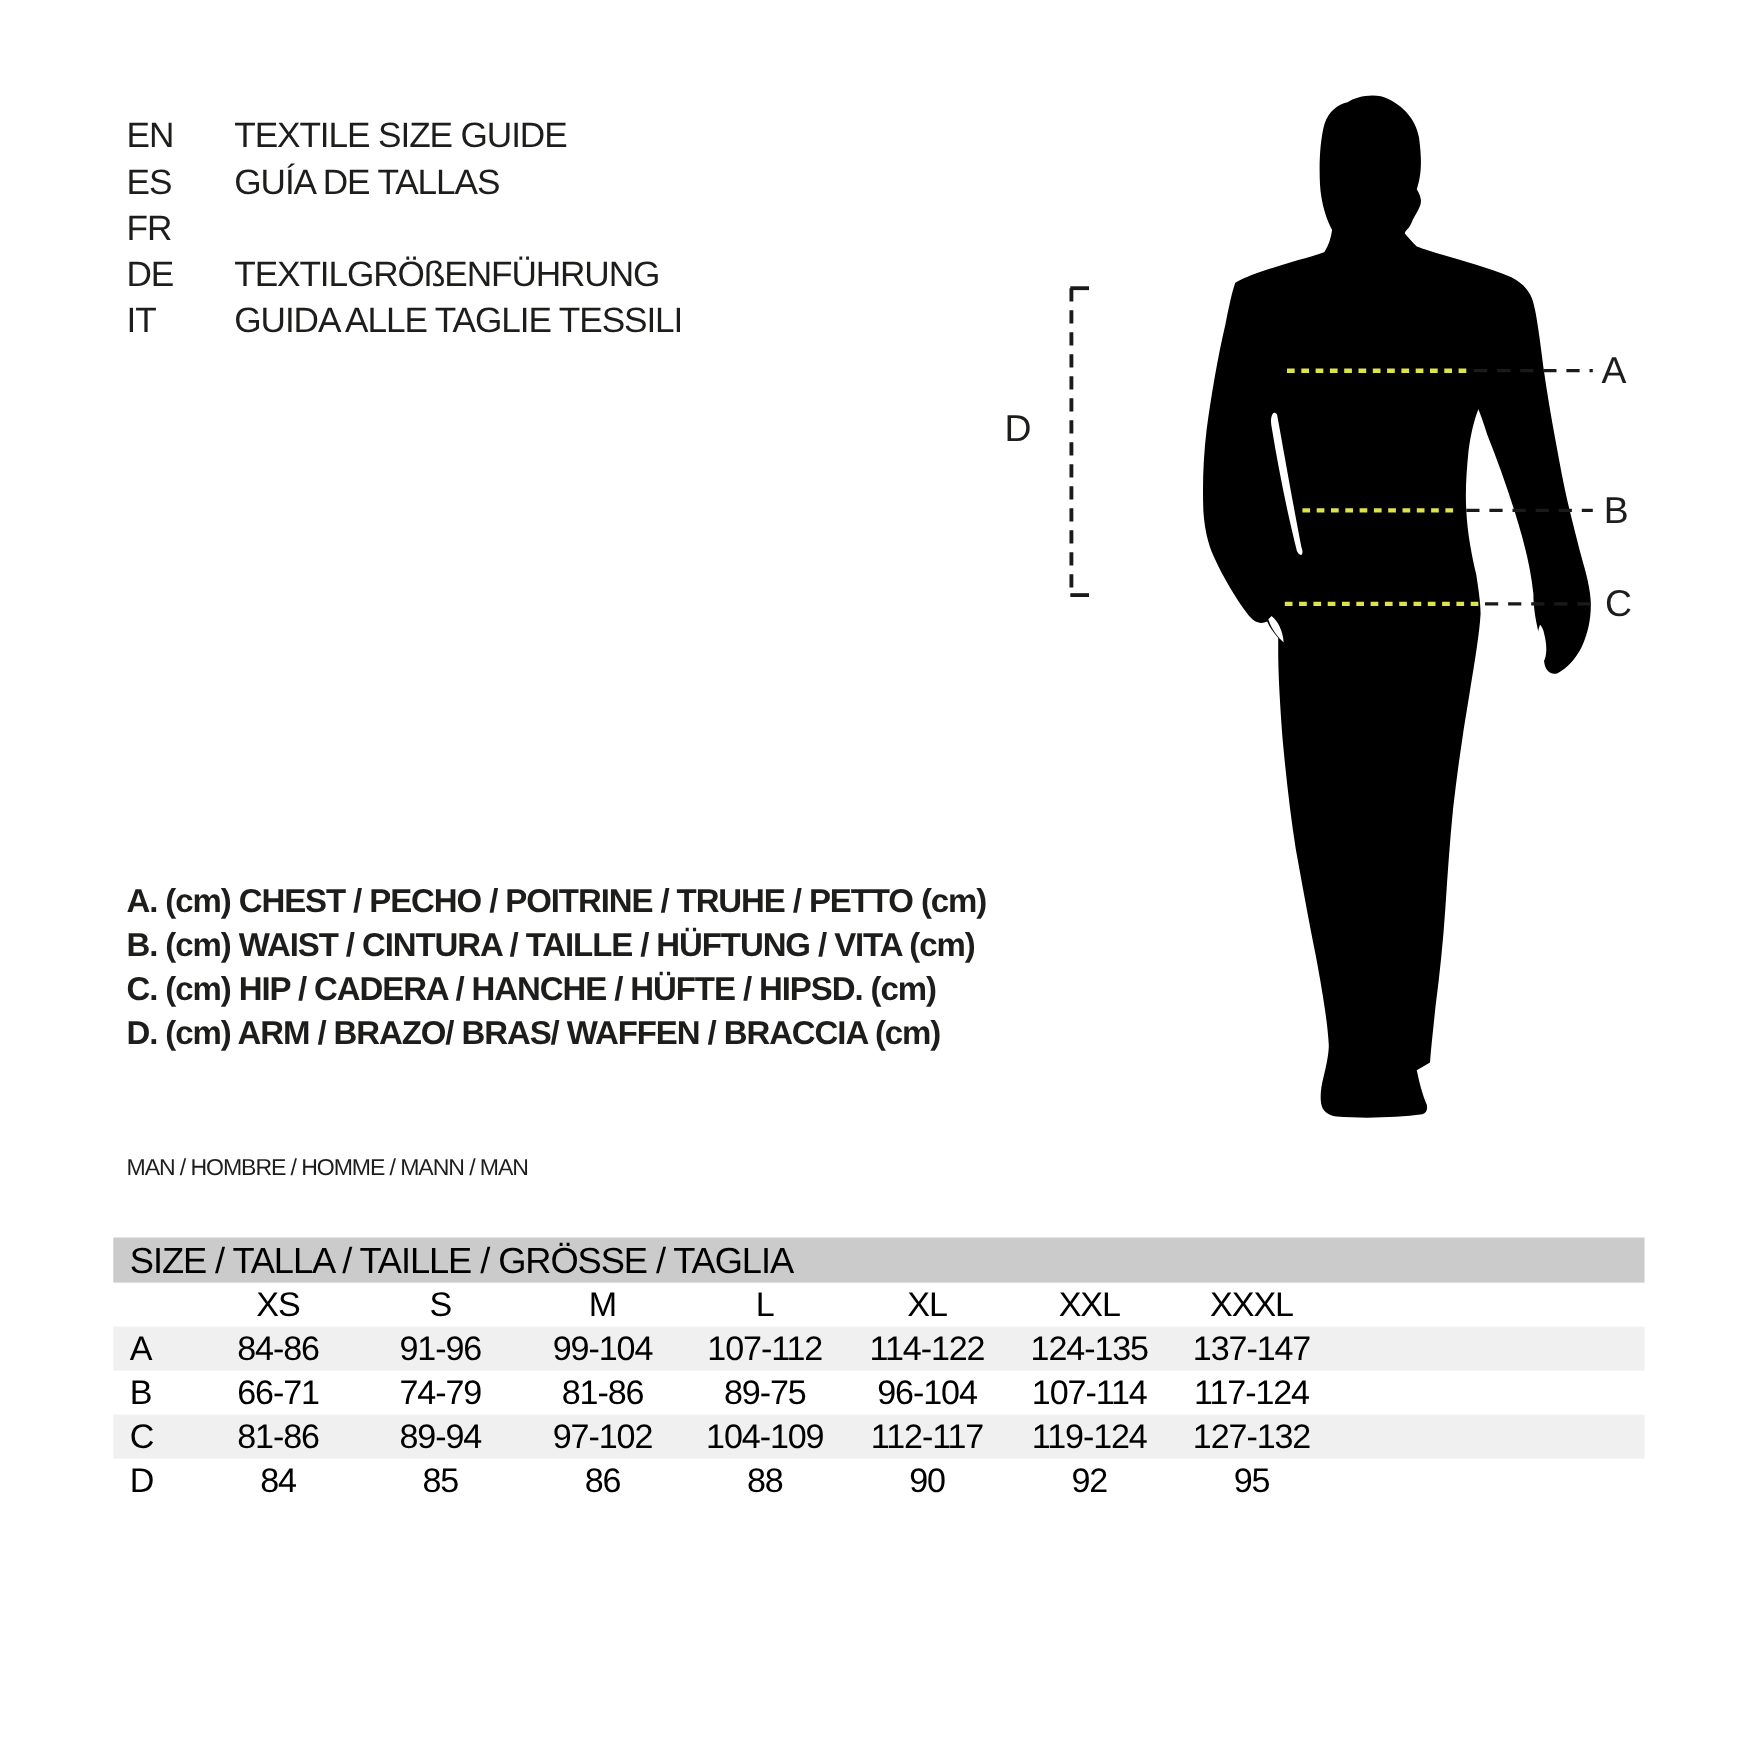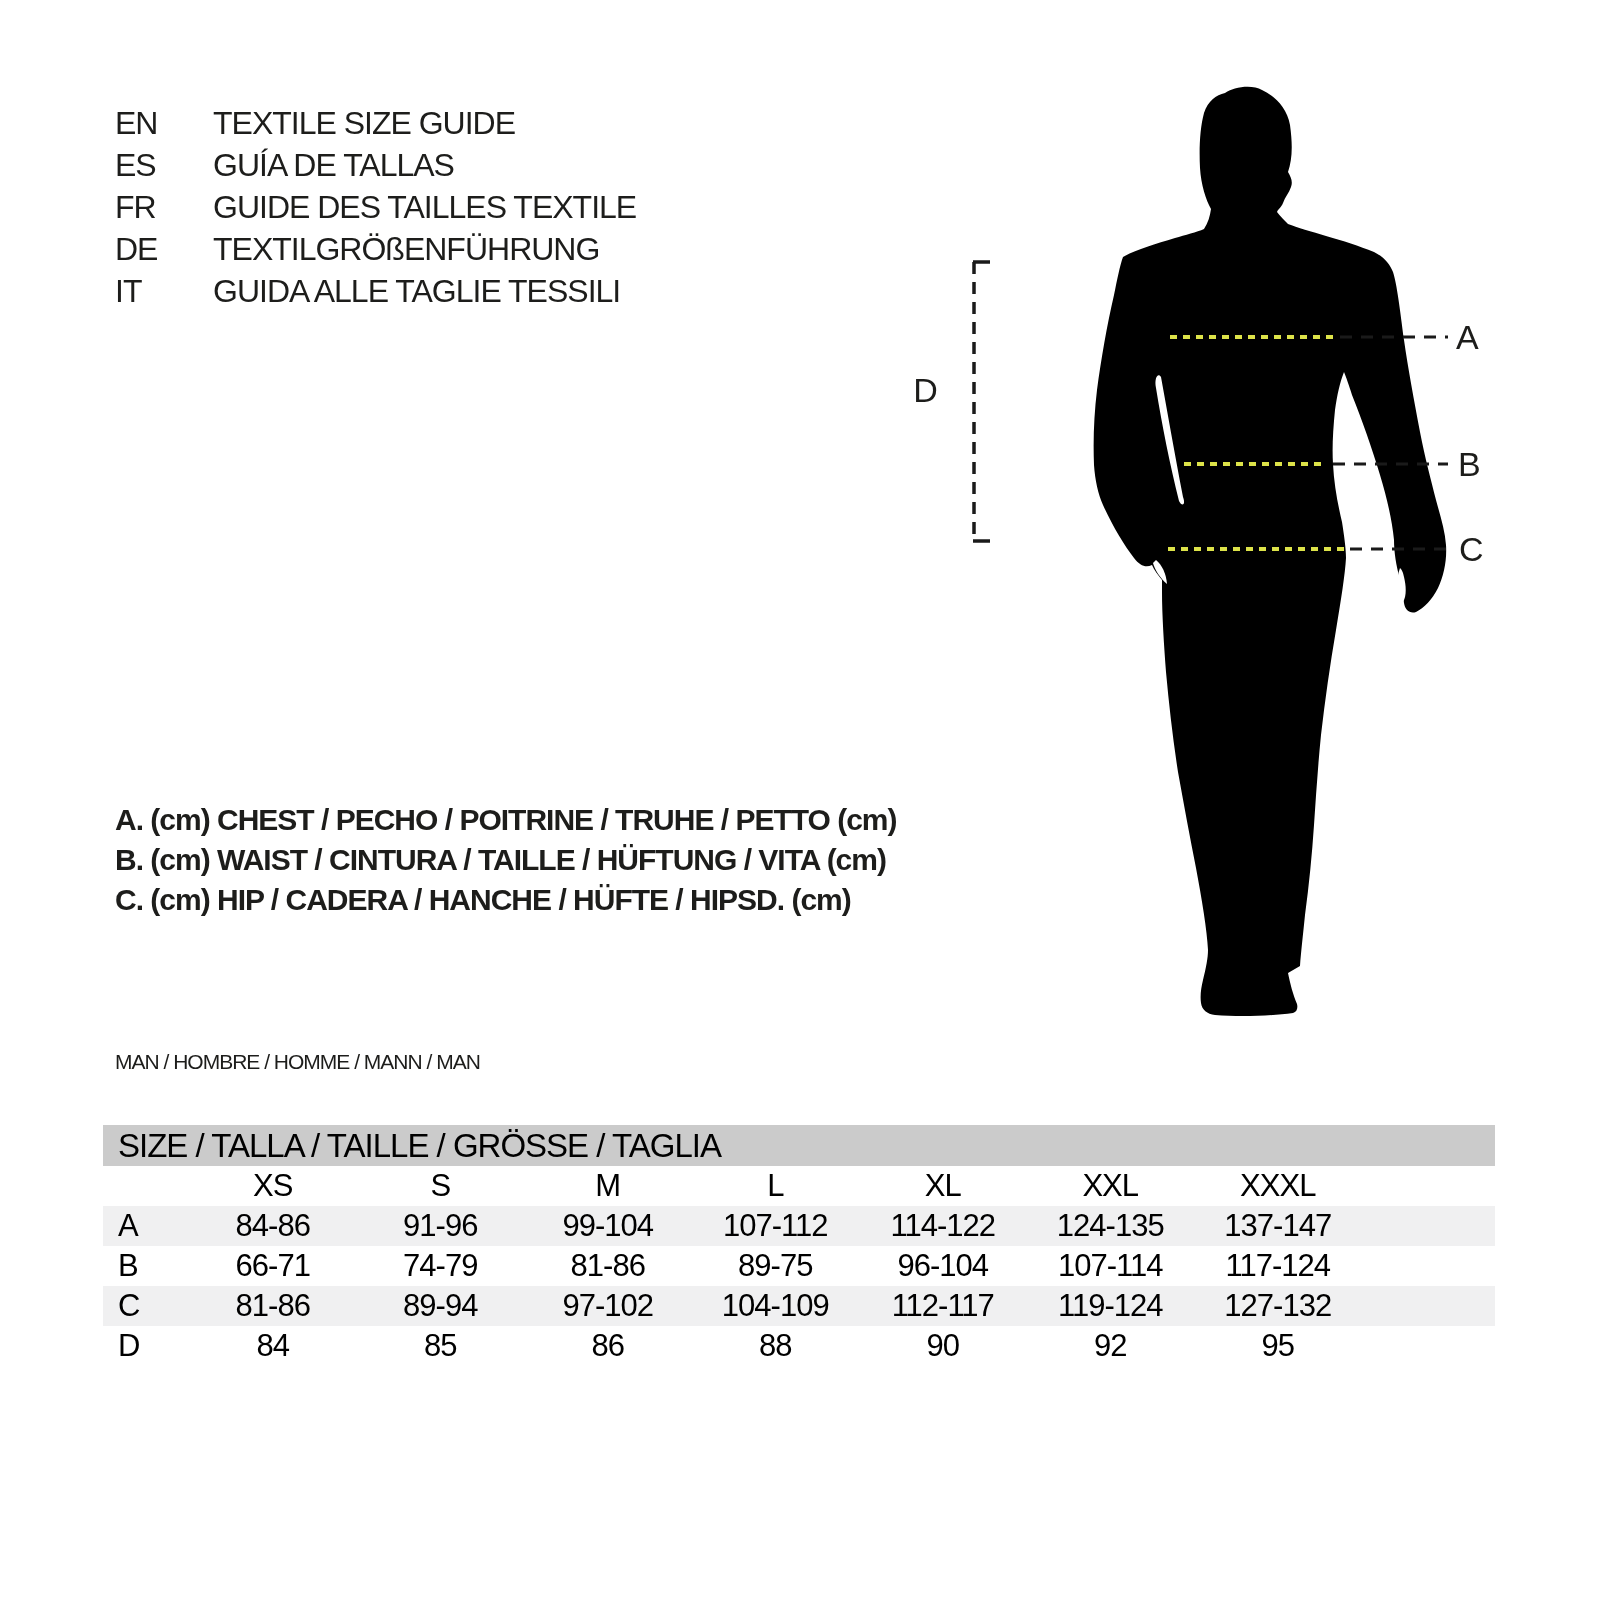--- a/index.html
+++ b/index.html
@@ -21,42 +21,41 @@
   
   .legend-block{position:absolute;left:115px;top:800px;}
   .legend-row{height:40px;display:flex;align-items:center;font-size:30px;letter-spacing:-1px;white-space:nowrap;font-weight:bold;}
   
   .section-title{position:absolute;left:115px;top:1050px;font-size:21px;letter-spacing:-1px;white-space:nowrap;}
   
   .size-table{position:absolute;left:103px;top:1125px;width:1392px;color:#000000;}
   .tbl-banner{height:41px;background:#cbcbcb;display:flex;align-items:center;padding-left:15px;box-sizing:border-box;
               font-size:33px;letter-spacing:-1px;white-space:nowrap;}
   .tbl-row{display:grid;grid-template-columns:76px repeat(7,147.5px) 1fr;height:40px;align-items:center;
-           font-size:31px;letter-spacing:-1px;gap:20px;}
+           font-size:31px;letter-spacing:-1px;}
   .tbl-row.stripe{background:#f0f0f1;}
   .tbl-row .rlabel{padding-left:15px;text-align:left;}
   .tbl-row .cell{text-align:center;}
 </style>
 </head>
 <body>
 
 <div class="canvas">
 
   <div class="lang-block">
     <div class="lang-row">
       <span class="lang-code">EN</span>
       <span>TEXTILE SIZE GUIDE</span>
     </div>
     <div class="lang-row">
       <span class="lang-code">ES</span>
       <span>GUÍA DE TALLAS</span>
     </div>
     <div class="lang-row">
       <span class="lang-code">FR</span>
-      <span>GUIDE DES TAILLES TEXTILE</span>
     </div>
     <div class="lang-row">
       <span class="lang-code">DE</span>
       <span>TEXTILGRÖßENFÜHRUNG</span>
     </div>
     <div class="lang-row">
       <span class="lang-code">IT</span>
       <span>GUIDA ALLE TAGLIE TESSILI</span>
     </div>
   </div>
@@ -150,20 +149,21 @@
 
   <span class="meas-label label-a">A</span>
   <span class="meas-label label-b">B</span>
   <span class="meas-label label-c">C</span>
   <span class="meas-label label-d">D</span>
 
   <div class="legend-block">
     <div class="legend-row">A. (cm) CHEST / PECHO / POITRINE / TRUHE / PETTO (cm)</div>
     <div class="legend-row">B. (cm) WAIST / CINTURA / TAILLE / HÜFTUNG / VITA (cm)</div>
     <div class="legend-row">C. (cm) HIP / CADERA / HANCHE / HÜFTE / HIPSD. (cm)</div>
+    <div class="legend-row">D. (cm) ARM / BRAZO/ BRAS/ WAFFEN / BRACCIA (cm)</div>
   </div>
 
   <div class="section-title">MAN / HOMBRE / HOMME / MANN / MAN</div>
 
   <div class="size-table">
     <div class="tbl-banner">SIZE / TALLA / TAILLE / GRÖSSE / TAGLIA</div>
 
     <div class="tbl-row">
       <span class="rlabel"></span>
       <span class="cell">XS</span>

